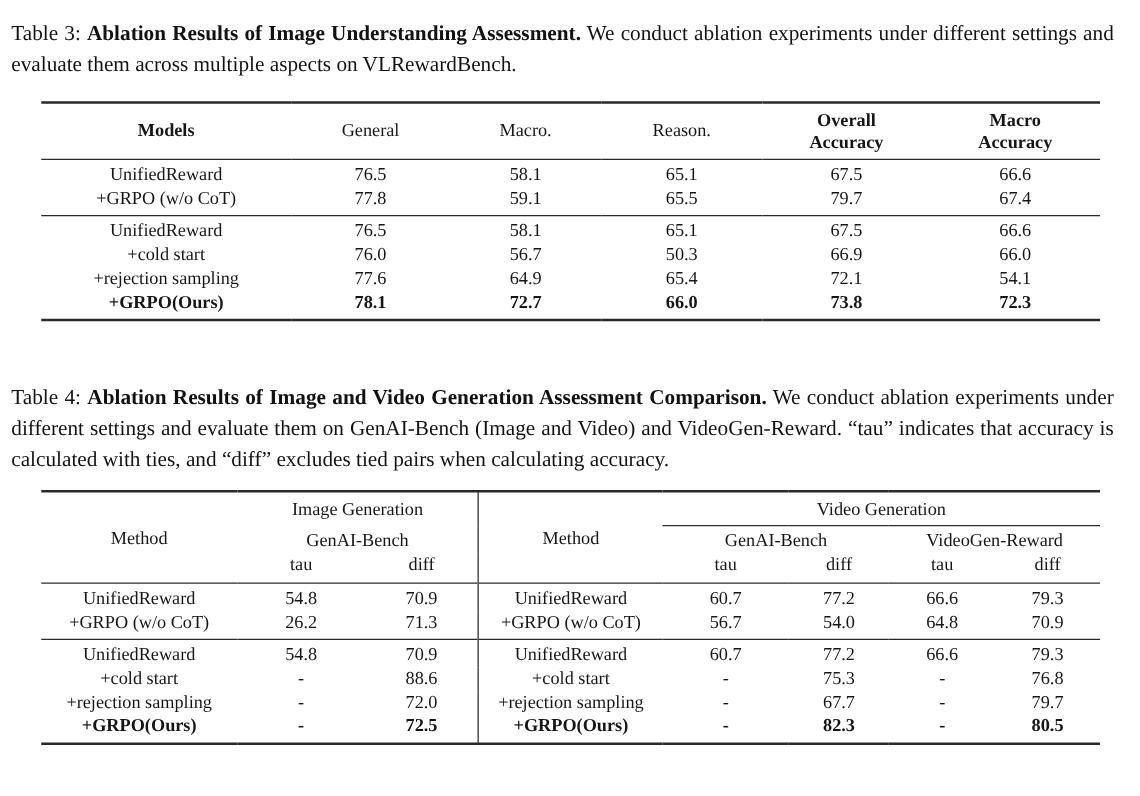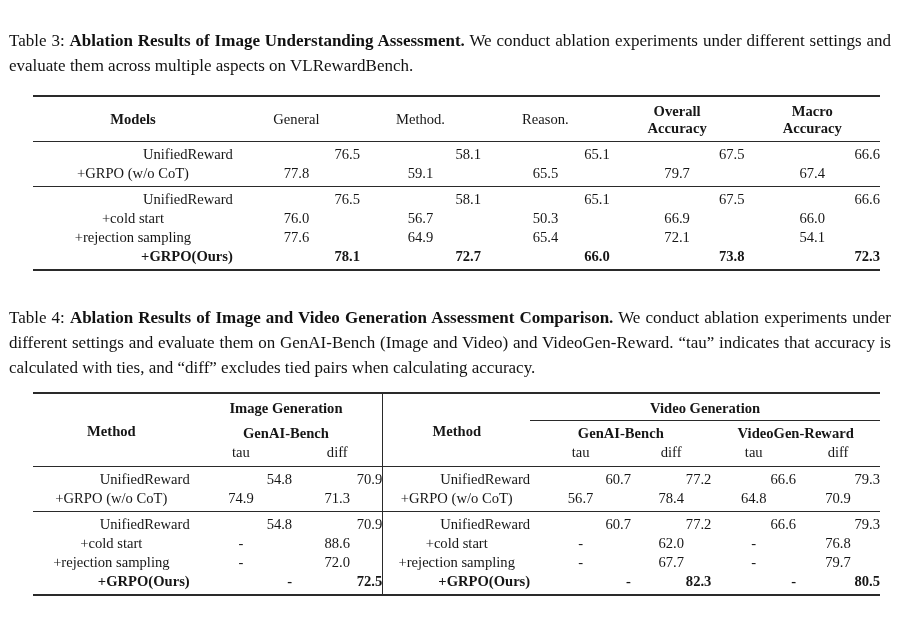--- a/index.html
+++ b/index.html
@@ -3,21 +3,21 @@
 <meta charset="utf-8">
 <style>
   * { margin: 0; padding: 0; box-sizing: border-box; }
   html, body { background: #ffffff; }
   body {
     width: 912px; height: 637px;
     font-family: "Liberation Serif", "DejaVu Serif", serif;
     color: #141414;
     overflow: hidden;
   }
-  .page { width: 900px; height: 637px; padding: 28px 9px 0 9px; overflow: hidden; }
+  .page { width: 900px; height: 637px; padding: 14px 9px 0 9px; overflow: hidden; }
 
   .caption {
     font-size: 17px;
     line-height: 25px;
     text-align: justify;
     color: #121212;
   }
   .caption .cap-bold { font-weight: bold; }
 
   table {
@@ -28,43 +28,43 @@
     font-size: 14.6px;
     color: #161616;
     border-top: 2px solid #2a2a2a;
     border-bottom: 2px solid #2a2a2a;
   }
   th, td { text-align: center; vertical-align: middle; font-weight: normal; overflow: hidden; }
   thead { border-bottom: 1.4px solid #2a2a2a; }
   tbody.b2 { border-top: 1px solid #2a2a2a; }
 
   td { padding: 1.5px 0; line-height: 16px; }
-  tbody tr:first-child td { padding-top: 4px; text-align: right; }
+  tbody tr:first-child td { padding-top: 4px; }
   tbody tr:last-child td { padding-bottom: 5px; }
 
-  tr.b td { font-weight: bold; text-align: right; }
+  tr.b td { font-weight: bold; }
   .ul { text-underline-offset: 2.5px; text-decoration-thickness: 1px; }
 
   
   .t3 { margin-top: 17px; }
   .t3 thead th { padding: 6px 0 5px 0; line-height: 16.5px; }
   .t3 th.bh { font-weight: bold; }
   .t3 th.pre { white-space: pre-line; }
 
   
   .t4 { margin-top: 12px; }
   .t4 thead th { line-height: 17px; }
   .t4 thead tr.hr1 th { padding: 6px 0 3px 0; }
   .t4 thead tr.hr2 th { padding: 4px 0 1px 0; }
   .t4 thead tr.hr3 th { padding: 1px 0 5px 0; }
-  .t4 th.bh { font-weight: bold; }
+  .t4 th.bh { font-weight: normal; }
   .t4 .divL { border-left: 1px solid #2a2a2a; }
   .t4 th.cmid { border-bottom: 1.1px solid #2a2a2a; }
 
-  .cap4 { margin-top: 34px; }
+  .cap4 { margin-top: 48px; }
 </style>
 </head>
 <body>
 
 <div class="page">
 
   <p class="caption"><span>Table 3: </span><span class="cap-bold">Ablation Results of Image Understanding Assessment.</span><span> We conduct ablation experiments under different settings and evaluate them across multiple aspects on VLRewardBench.</span></p>
 
   <table class="t3">
     <colgroup>
@@ -72,21 +72,21 @@
         <col style="width:15.0%">
         <col style="width:14.3%">
       <col style="width:15.2%">
         <col style="width:15.9%">
         <col style="width:16.0%">
     </colgroup>
     <thead>
       <tr>
         <th class="bh">Models</th>
         <th>General</th>
-        <th>Method.</th>
+        <th>Macro.</th>
         <th>Reason.</th>
         <th class="bh pre">Overall
 Accuracy</th>
         <th class="bh pre">Macro
 Accuracy</th>
       </tr>
     </thead>
     <tbody class="b1">
       <tr>
         <td>UnifiedReward</td>
@@ -181,25 +181,25 @@
         <td>54.8</td>
         <td>70.9</td>
         <td class="divL">UnifiedReward</td>
         <td>60.7</td>
         <td>77.2</td>
         <td>66.6</td>
         <td>79.3</td>
       </tr>
       <tr>
         <td>+GRPO (w/o CoT)</td>
-        <td>74.9</td>
+        <td>26.2</td>
         <td>71.3</td>
         <td class="divL">+GRPO (w/o CoT)</td>
         <td>56.7</td>
-        <td>78.4</td>
+        <td>54.0</td>
         <td>64.8</td>
         <td>70.9</td>
       </tr>
     </tbody>
     <tbody class="b2">
       <tr>
         <td>UnifiedReward</td>
         <td>54.8</td>
         <td>70.9</td>
         <td class="divL">UnifiedReward</td>
@@ -207,21 +207,21 @@
         <td>77.2</td>
         <td>66.6</td>
         <td>79.3</td>
       </tr>
       <tr>
         <td>+cold start</td>
         <td>-</td>
         <td>88.6</td>
         <td class="divL">+cold start</td>
         <td>-</td>
-        <td>62.0</td>
+        <td>75.3</td>
         <td>-</td>
         <td>76.8</td>
       </tr>
       <tr>
         <td>+rejection sampling</td>
         <td>-</td>
         <td class="ul">72.0</td>
         <td class="divL">+rejection sampling</td>
         <td>-</td>
         <td class="ul">67.7</td>

